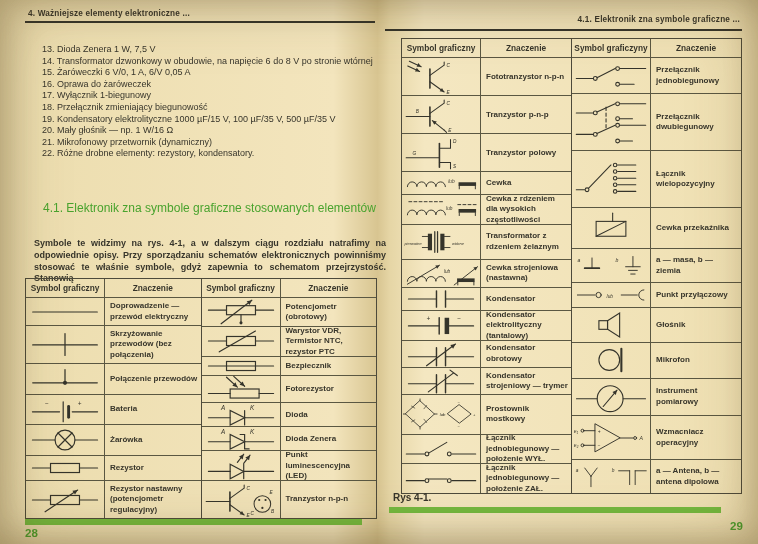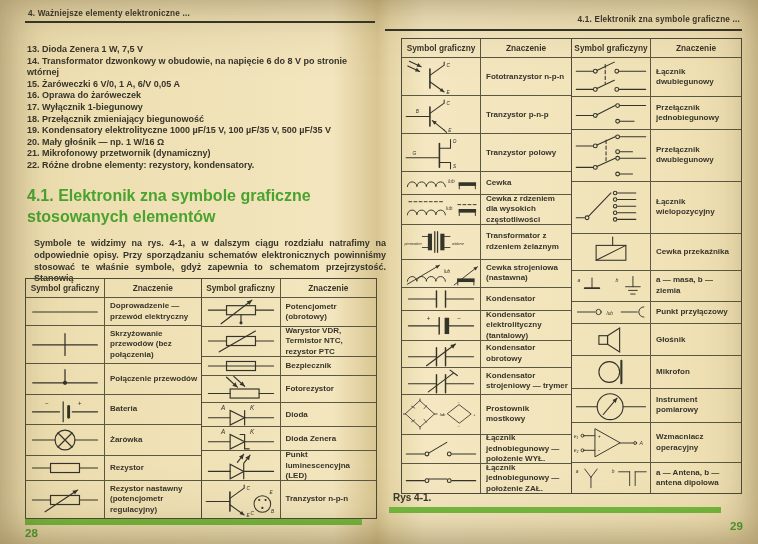--- a/index.html
+++ b/index.html
@@ -17,23 +17,23 @@
     content:"";position:absolute;inset:0;pointer-events:none;
     box-shadow:inset 0 0 70px rgba(92,70,24,.28), inset 14px 6px 30px rgba(80,60,20,.18), inset -10px -10px 26px rgba(92,70,24,.18);
   }
   .runhead{position:absolute;font-size:8.2px;font-weight:bold;letter-spacing:.2px;white-space:nowrap}
   .runhead.lft{left:28px;top:9px}
   .runhead.rgt{right:18px;top:15px}
   .rule{position:absolute;height:2px;background:#35342b}
   .rule.lft{left:25px;top:21px;width:350px}
   .rule.rgt{left:385px;top:29px;width:357px}
 
-  .list{position:absolute;left:27px;top:44px;width:352px;font-size:9px;font-weight:bold;line-height:11.6px}
-  .heading{position:absolute;left:27px;top:185px;width:334px;margin:0;
-    font-size:16px;font-weight:bold;line-height:1.32;color:var(--green,#49a32e)}
+  .list{position:absolute;left:42px;top:44px;width:352px;font-size:9px;font-weight:normal;line-height:11.6px}
+  .heading{position:absolute;left:27px;top:185px;width:334px;margin:16px;
+    font-size:12px;font-weight:normal;line-height:1.32;color:var(--green,#49a32e)}
   .para{position:absolute;left:27px;top:231px;width:352px;margin:7px;
     font-size:9px;font-weight:bold;line-height:11.8px;text-align:justify}
 
   .table{position:absolute;display:flex;border:1.3px solid #4d4a3b;background:transparent}
   .table.lp{left:25px;top:278px;width:350px;height:239px}
   .table.rp{left:401px;top:38px;width:339px;height:454px}
   .pair{flex:1 1 0;display:flex;flex-direction:column;min-width:0}
   .pair + .pair{border-left:1.3px solid #4d4a3b}
   .tr{display:flex;flex:1 1 auto;min-height:0}
   .tr + .tr{border-top:1px solid #5a5742}
@@ -514,40 +514,20 @@
           </div>
         </div>
       <div class="pair">
           <div class="tr head">
             <div class="td symcol">Symbol graficzyny</div>
             <div class="td mean">Znaczenie</div>
           </div>
           <div class="tr">
             <div class="td symcol">
               <span class="symwrap">
-                <svg width="92" height="42" viewBox="0 0 92 42" stroke="#35342b" fill="none" stroke-width="1.3" stroke-linecap="round">
-                  <path d="M4 14 H24"></path>
-                  <circle cx="27" cy="14" r="2.3"></circle>
-                  <path d="M29 13 L50 3"></path>
-                  <circle cx="53" cy="14" r="2.3"></circle>
-                  <path d="M56 14 H88"></path>
-                  <path d="M4 36 H24"></path>
-                  <circle cx="27" cy="36" r="2.3"></circle>
-                  <path d="M29 35 L50 25"></path>
-                  <circle cx="53" cy="36" r="2.3"></circle>
-                  <path d="M56 36 H88"></path>
-                  <path d="M39 6 V29" stroke-dasharray="4 3"></path>
-                </svg>
-              </span>
-            </div>
-            <div class="td mean">Łącznik dwubiegunowy</div>
-          </div>
-          <div class="tr">
-            <div class="td symcol">
-              <span class="symwrap">
                 <svg width="92" height="34" viewBox="0 0 92 34" stroke="#35342b" fill="none" stroke-width="1.3" stroke-linecap="round">
                   <path d="M4 20 H24"></path>
                   <circle cx="27" cy="20" r="2.3"></circle>
                   <path d="M29 19 L51 8"></path>
                   <circle cx="54" cy="8" r="2.3"></circle>
                   <path d="M57 8 H88"></path>
                   <circle cx="54" cy="27" r="2.3"></circle>
                   <path d="M57 27 H74"></path>
                 </svg>
               </span>

